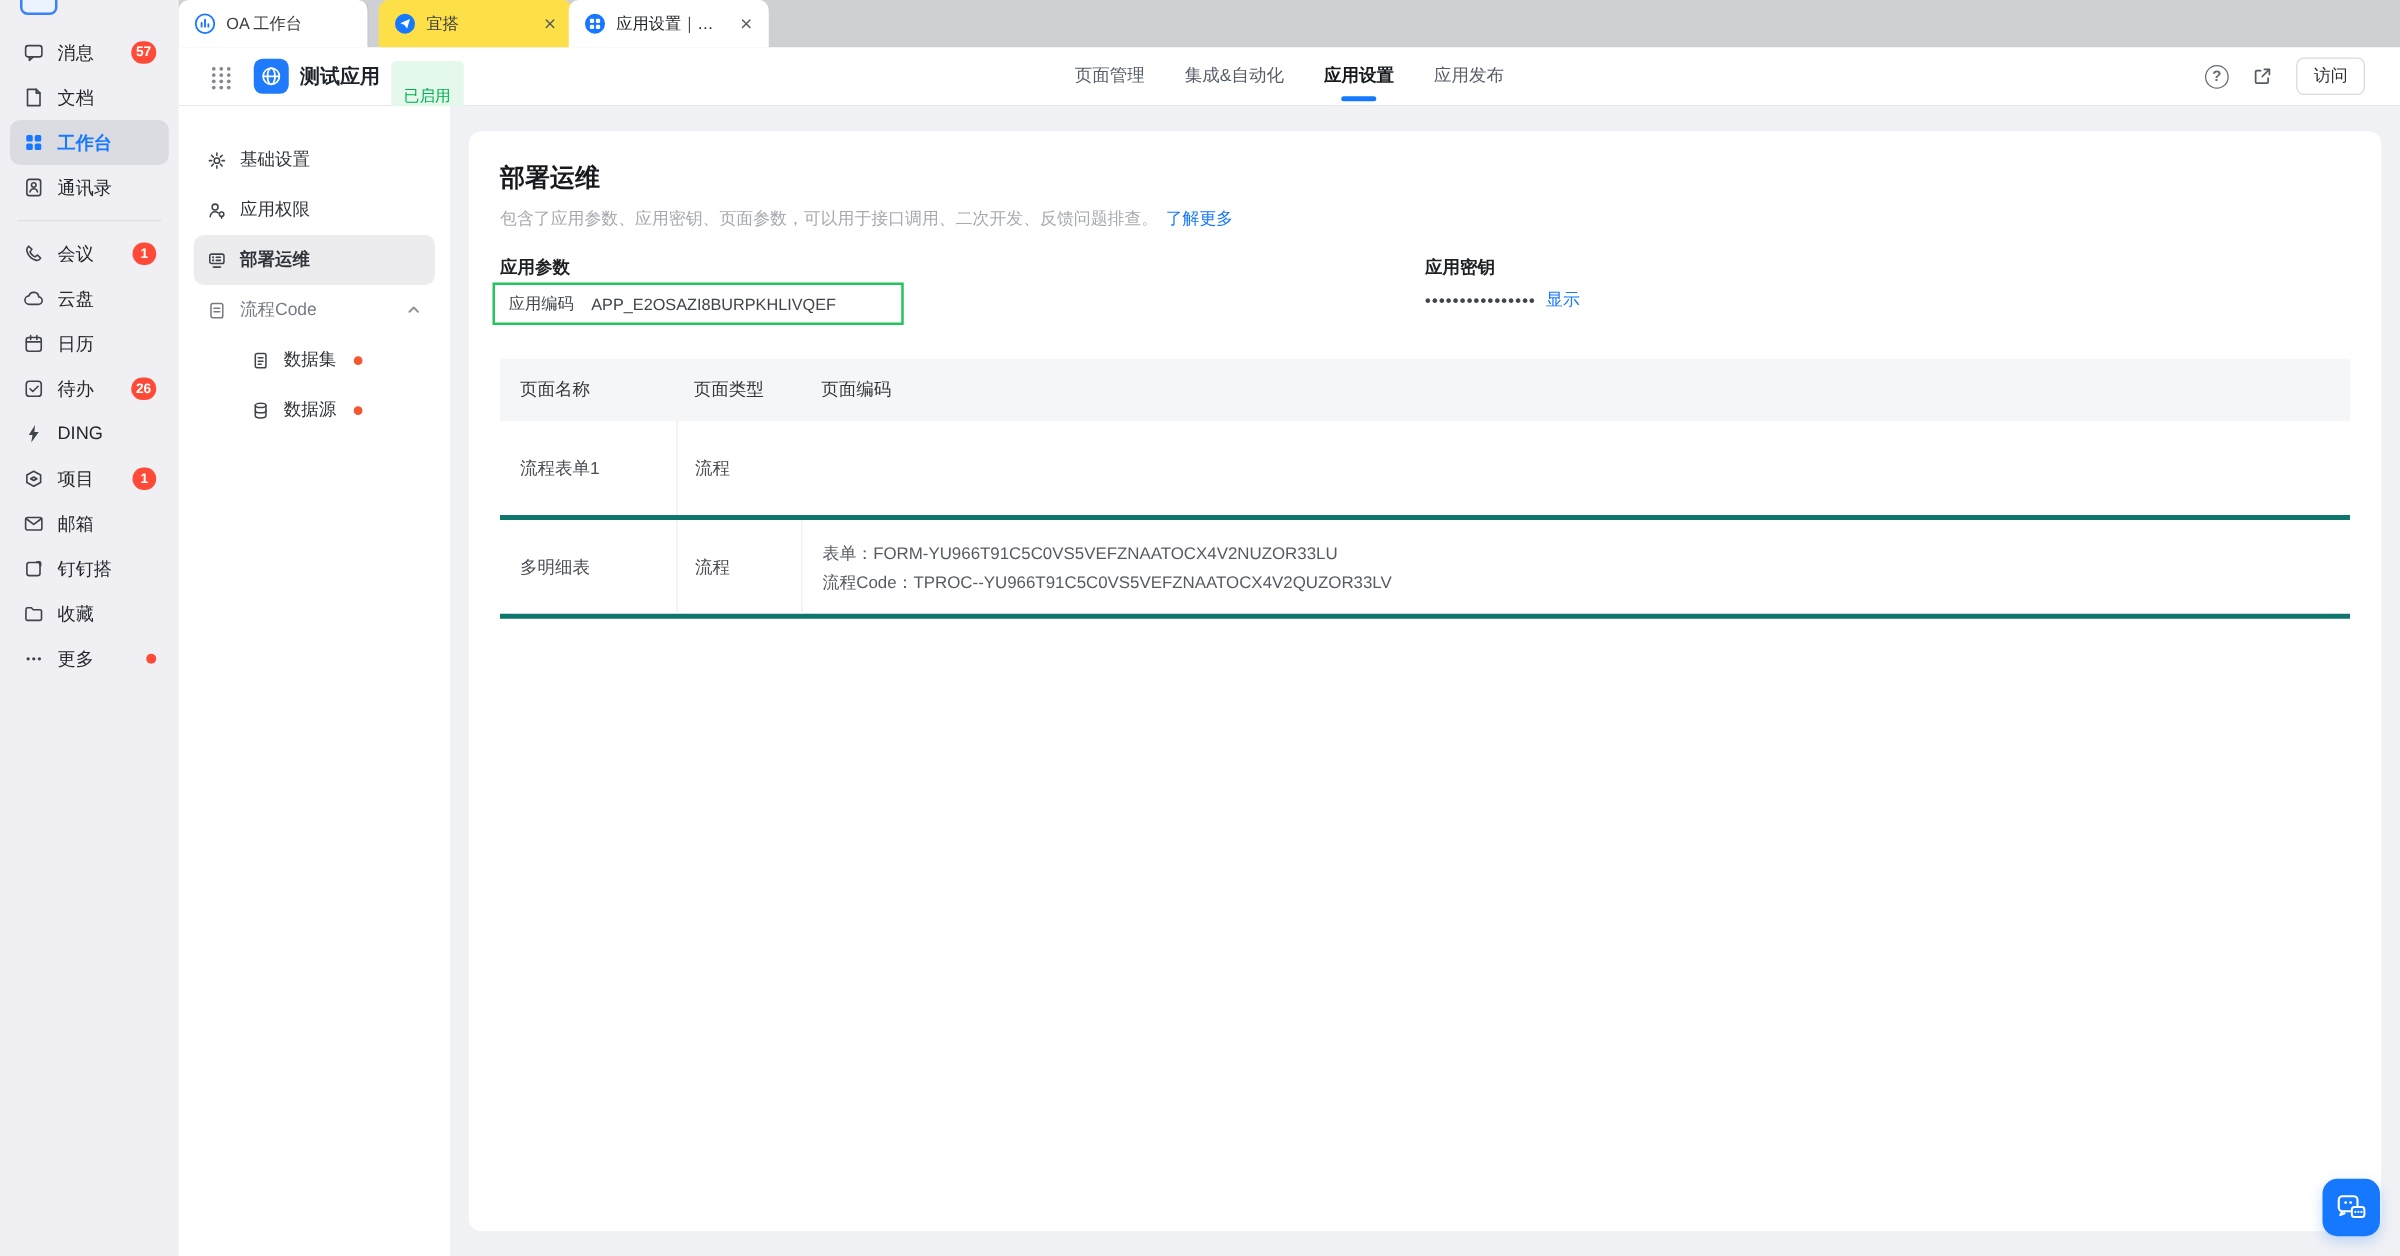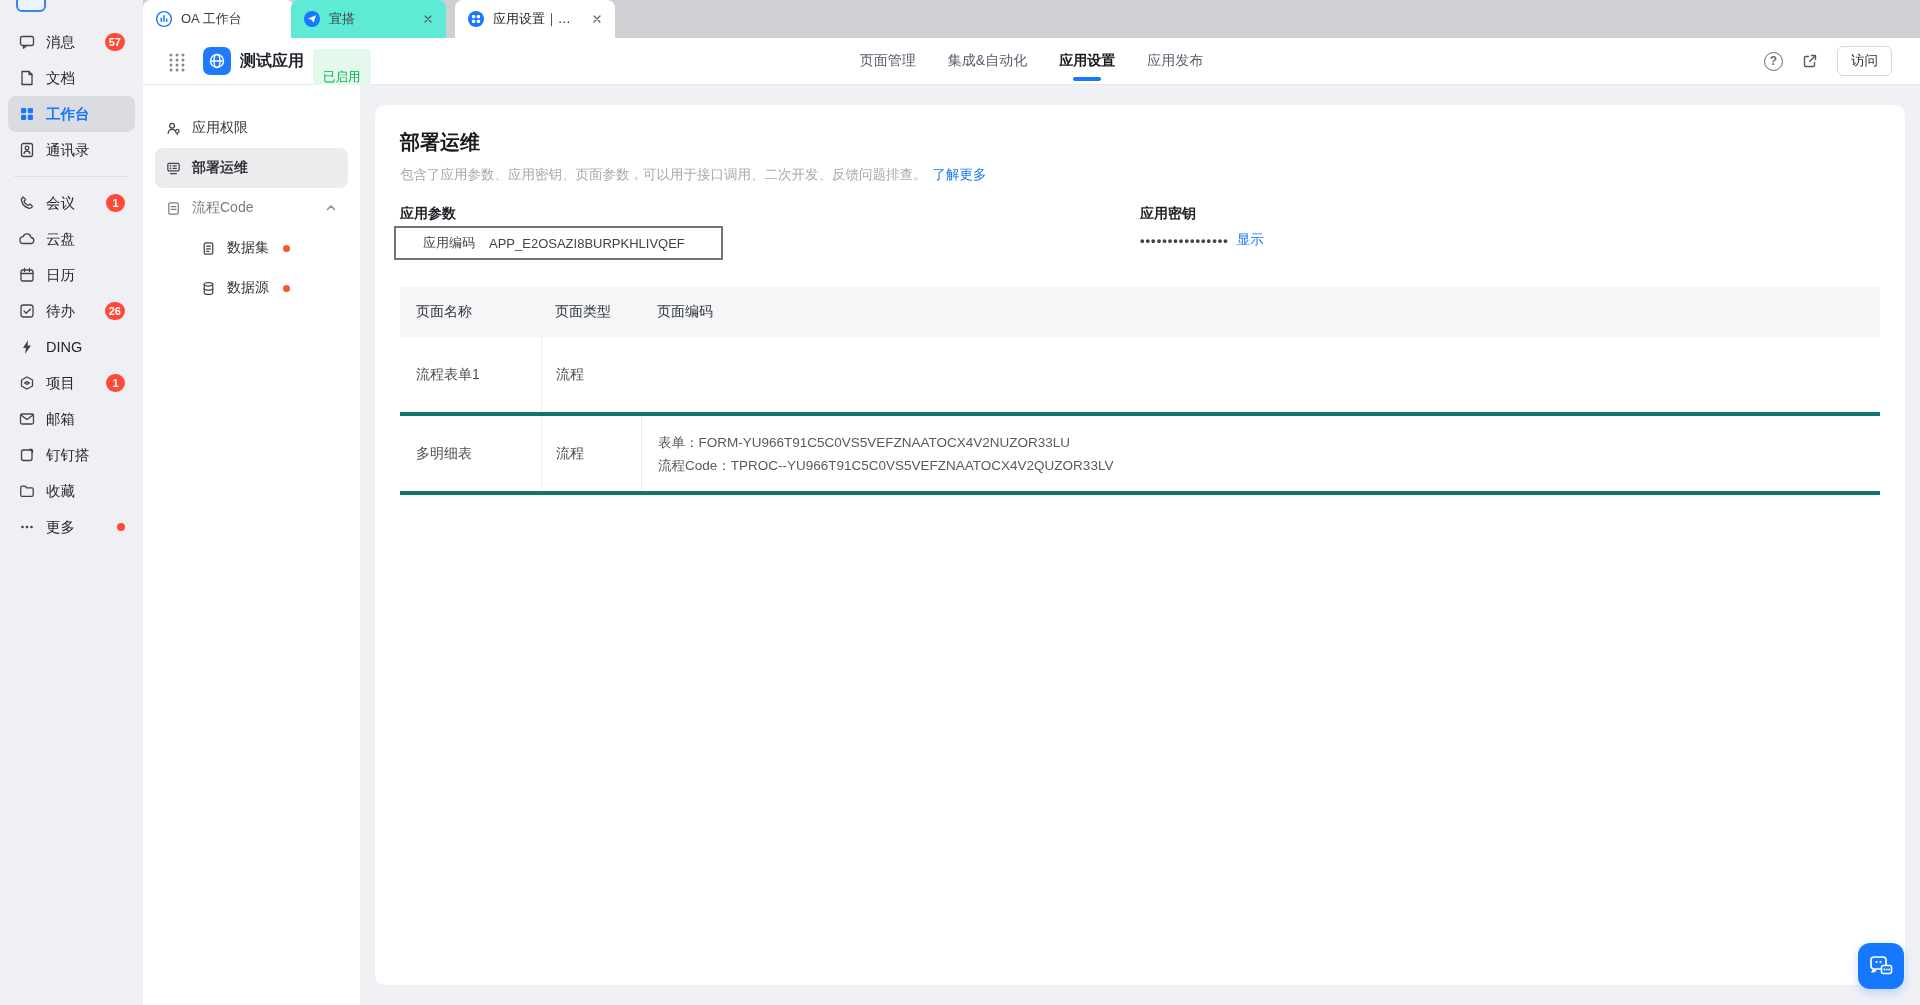--- a/index.html
+++ b/index.html
@@ -19,21 +19,21 @@
   .ms-badge{margin-left:auto;min-width:11px;height:18px;padding:0 4px;background:#ff4a38;color:#fff;
             border-radius:9px;font-size:11px;display:flex;align-items:center;justify-content:center;font-weight:700}
   .ms-dot{margin-left:auto;width:8px;height:8px;border-radius:50%;background:#ff4a38}
   .ms-divider{height:1px;background:#dddde2;margin:8px 14px}
 
   
   .tabbar{position:absolute;left:143px;top:0;width:1777px;height:38px;background:#cfd0d3}
   .tab{position:absolute;top:0;height:38px;display:flex;align-items:center;gap:8px;padding:0 12px;box-sizing:border-box;
        font-size:13px;color:#3a3d42;border-radius:8px 8px 0 0}
   .tab.t1{left:0;width:152px;background:#ffffff;border-right:1px solid #bdbec1}
-  .tab.t2{left:148px;width:155px;background:#5eead4}
+  .tab.t2{left:160px;width:155px;background:#fde047}
   .tab.t3{left:312px;width:160px;background:#ffffff;color:#1d2025}
   .tab-ico{width:18px;height:18px;flex:none}
   .tab-label{white-space:nowrap;overflow:hidden;text-overflow:ellipsis;flex:1}
   .tab-close{width:12px;height:12px;flex:none;color:#585b60;cursor:pointer}
 
   
   .app-header{position:absolute;left:143px;top:38px;width:1777px;height:47px;background:#fff;border-bottom:1px solid #e8e8ea;box-sizing:border-box}
   .hdr-grid{position:absolute;left:25px;top:14px;width:18px;height:20px;color:#85888f;cursor:pointer}
   .hdr-appicon{position:absolute;left:60px;top:9px;width:28px;height:28px;border-radius:7px;background:#1f7bfb;display:flex;align-items:center;justify-content:center}
   .hdr-appname{position:absolute;left:97px;top:13px;font-size:16px;font-weight:700;color:#1d2129;white-space:nowrap}
@@ -62,22 +62,22 @@
 
   
   .content-region{position:absolute;left:360px;top:85px;width:1560px;height:920px;background:#f0f1f4}
   .card{position:absolute;left:15px;top:20px;width:1530px;height:880px;background:#fff;border-radius:10px}
   .card-title{position:absolute;left:25px;top:24px;font-size:20px;font-weight:700;color:#17191e}
   .card-desc{position:absolute;left:25px;top:61px;font-size:13.5px;color:#a6a9b0;white-space:nowrap}
   .learn-more{color:#1677ff;cursor:pointer;margin-left:6px}
   .sec-title{position:absolute;font-size:14px;font-weight:700;color:#1d2025;white-space:nowrap}
   .sec-params{left:25px;top:100px}
   .sec-secret{left:765px;top:100px}
-  .appcode-box{position:absolute;left:19px;top:121px;width:329px;height:34px;border:2px solid #737373;box-sizing:border-box;
-               display:flex;align-items:center;gap:14px;padding-left:27px;font-size:13px;color:#40444b;white-space:nowrap}
+  .appcode-box{position:absolute;left:19px;top:121px;width:329px;height:34px;border:2px solid #22c55e;box-sizing:border-box;
+               display:flex;align-items:center;gap:14px;padding-left:11px;font-size:13px;color:#40444b;white-space:nowrap}
   .secret-row{position:absolute;left:765px;top:126px;display:flex;align-items:center;gap:8px}
   .secret-mask{font-size:13px;font-weight:700;letter-spacing:1px;color:#41454c}
   .show-link{font-size:13.5px;color:#1677ff;cursor:pointer}
 
   
   .ptable{position:absolute;left:25px;top:182px;width:1480px;font-size:14px}
   .trow{display:grid;grid-template-columns:141px 100px 1fr}
   .trow.head{background:#f5f6f7;height:50px}
   .trow.head .tcell{display:flex;align-items:center;font-weight:400;color:#33373d}
   .trow.body{height:75px;border-bottom:4px solid #0f766e}
@@ -277,20 +277,27 @@
       <svg class="ext-ico" viewBox="0 0 18 18" fill="none" stroke="currentColor" stroke-width="1.4" stroke-linecap="round" stroke-linejoin="round">
           <path d="M7.5 4.5H4.5a1 1 0 0 0-1 1v8a1 1 0 0 0 1 1h8a1 1 0 0 0 1-1V10.5"></path>
           <path d="M10.5 3.5h4v4"></path>
           <path d="M14.3 3.7L8.8 9.2"></path>
         </svg>
       <button class="visit-btn">访问</button>
     </div>
   </div>
 
   <div class="settings-sidebar">
+    <div class="sm-item">
+      <svg class="si" viewBox="0 0 18 18" fill="none" stroke="currentColor" stroke-width="1.3" stroke-linecap="round">
+          <circle cx="9" cy="9" r="2.3"></circle>
+          <path d="M9 2.6v2M9 13.4v2M2.6 9h2M13.4 9h2M4.5 4.5L6 6M12 12l1.5 1.5M13.5 4.5L12 6M6 12l-1.5 1.5"></path>
+        </svg>
+      <span>基础设置</span>
+    </div>
     <div class="sm-item">
       <svg class="si" viewBox="0 0 18 18" fill="none" stroke="currentColor" stroke-width="1.3" stroke-linecap="round" stroke-linejoin="round">
           <circle cx="7.5" cy="6" r="2.5"></circle>
           <path d="M3.3 14.2c.4-2.8 2-4.2 4.2-4.2 1 0 1.9.3 2.6.9"></path>
           <circle cx="13" cy="12" r="1.9"></circle>
           <path d="M13 13.9v1.6"></path>
         </svg>
       <span>应用权限</span>
     </div>
     <div class="sm-item active">

